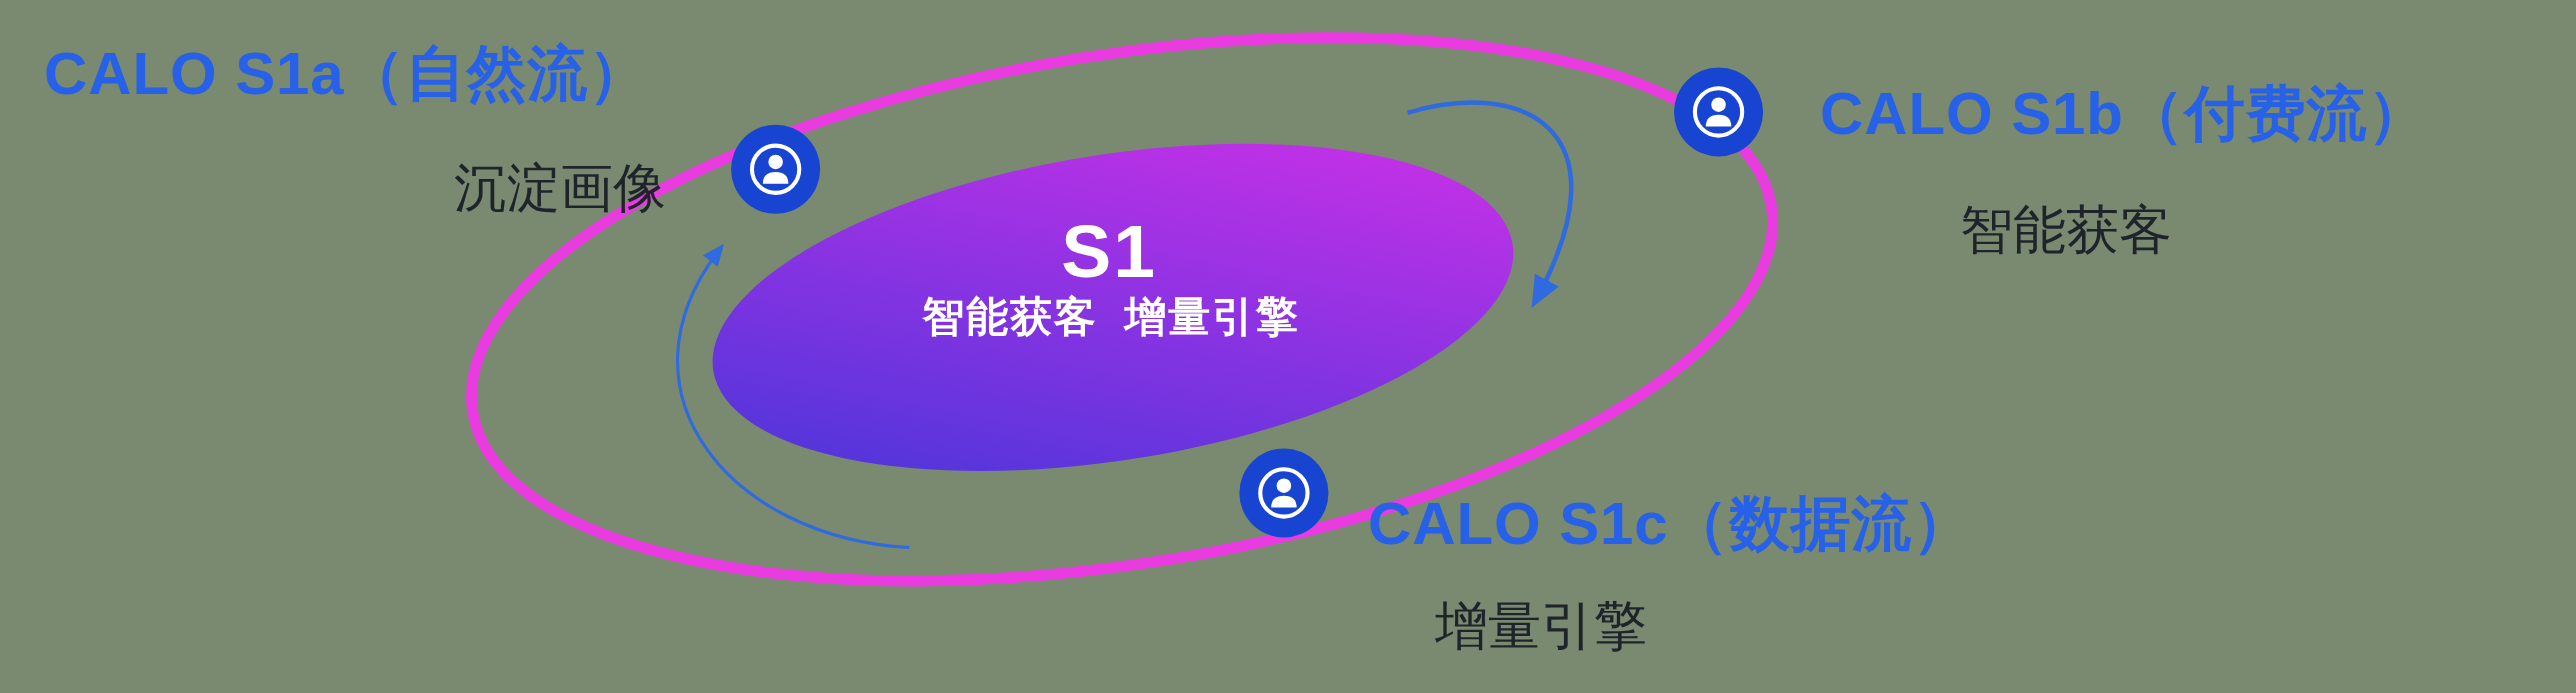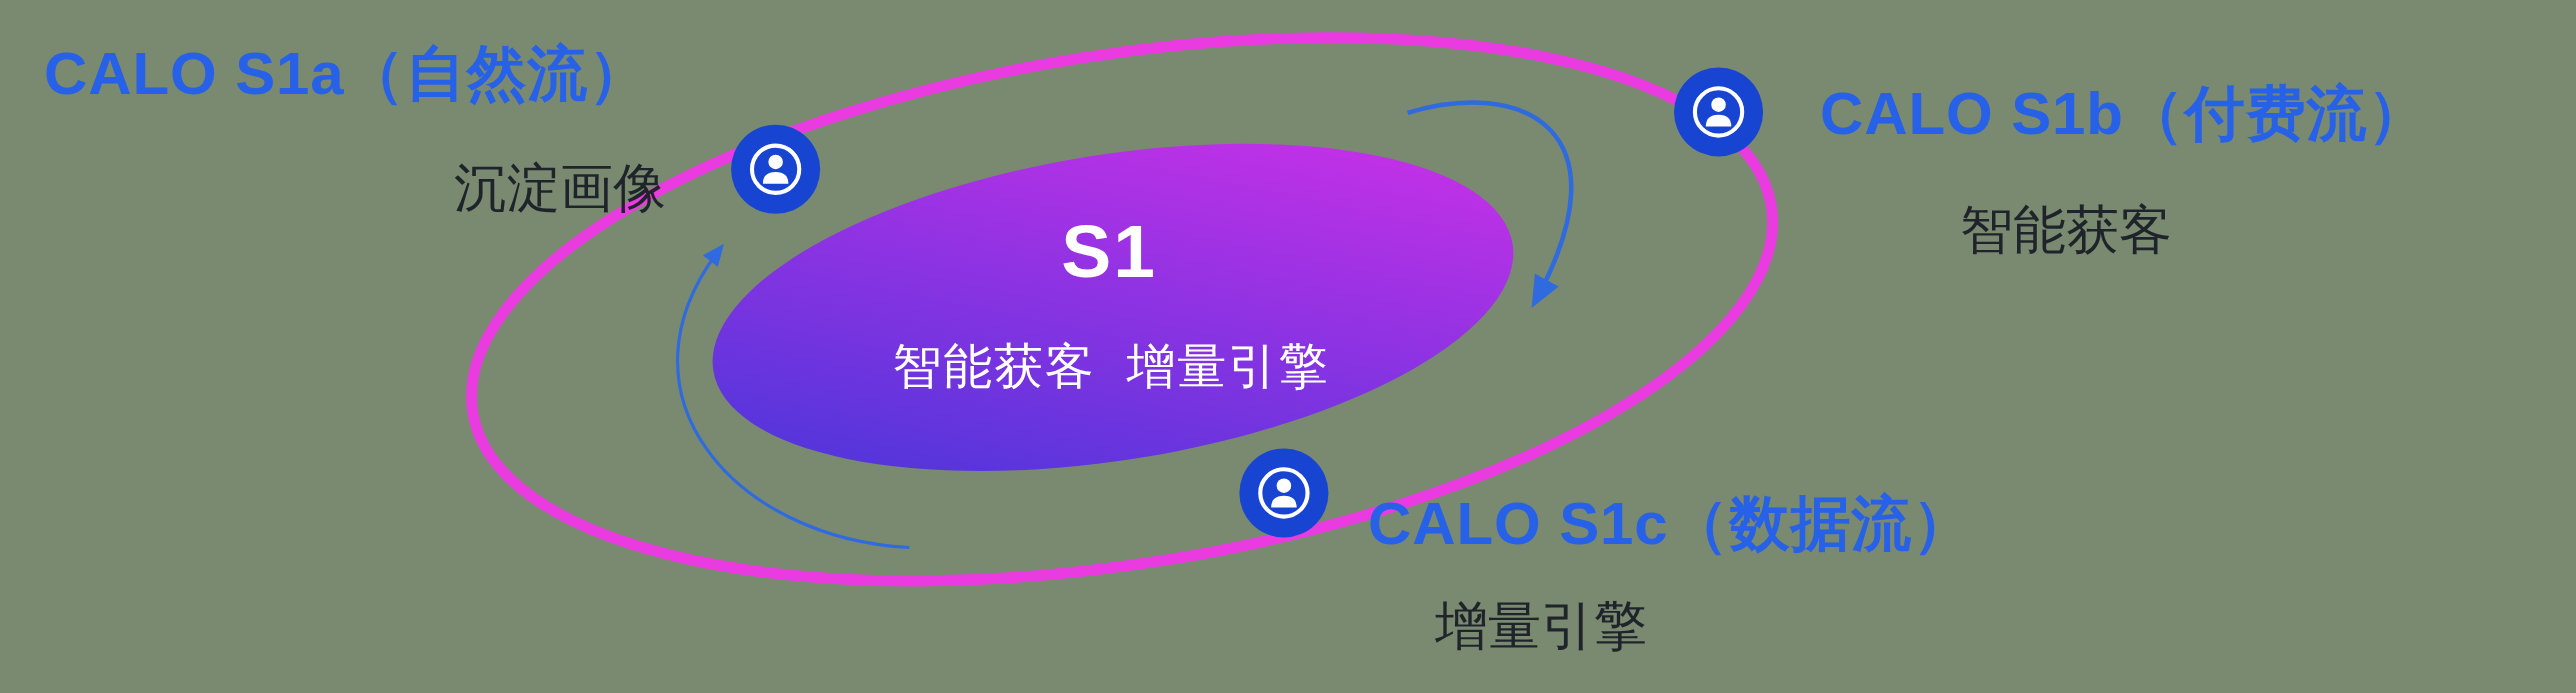--- a/index.html
+++ b/index.html
@@ -45,26 +45,25 @@
     transform:translateX(-50%);
     font-size:75px;
     font-weight:600;
     color:var(--center-text);
     letter-spacing:1.8px;
   }
   .center-sub{
     position:absolute;
     left:1111px;top:289px;
     transform:translateX(-50%);
-    font-size:49px;
-    font-weight:400;
+    font-size:42px;
+    font-weight:700;
     color:var(--center-text);
     white-space:pre;
     letter-spacing:1.8px;
-    margin-top:45px;
   }
   #label-s1a{left:44px;top:34px;}
   #sub-s1a{left:454px;top:153px;}
   #label-s1b{left:1820px;top:74px;}
   #sub-s1b{left:1960px;top:195px;}
   #label-s1c{left:1368px;top:484px;}
   #sub-s1c{left:1435px;top:591px;}
 </style>
 </head>
 <body>

